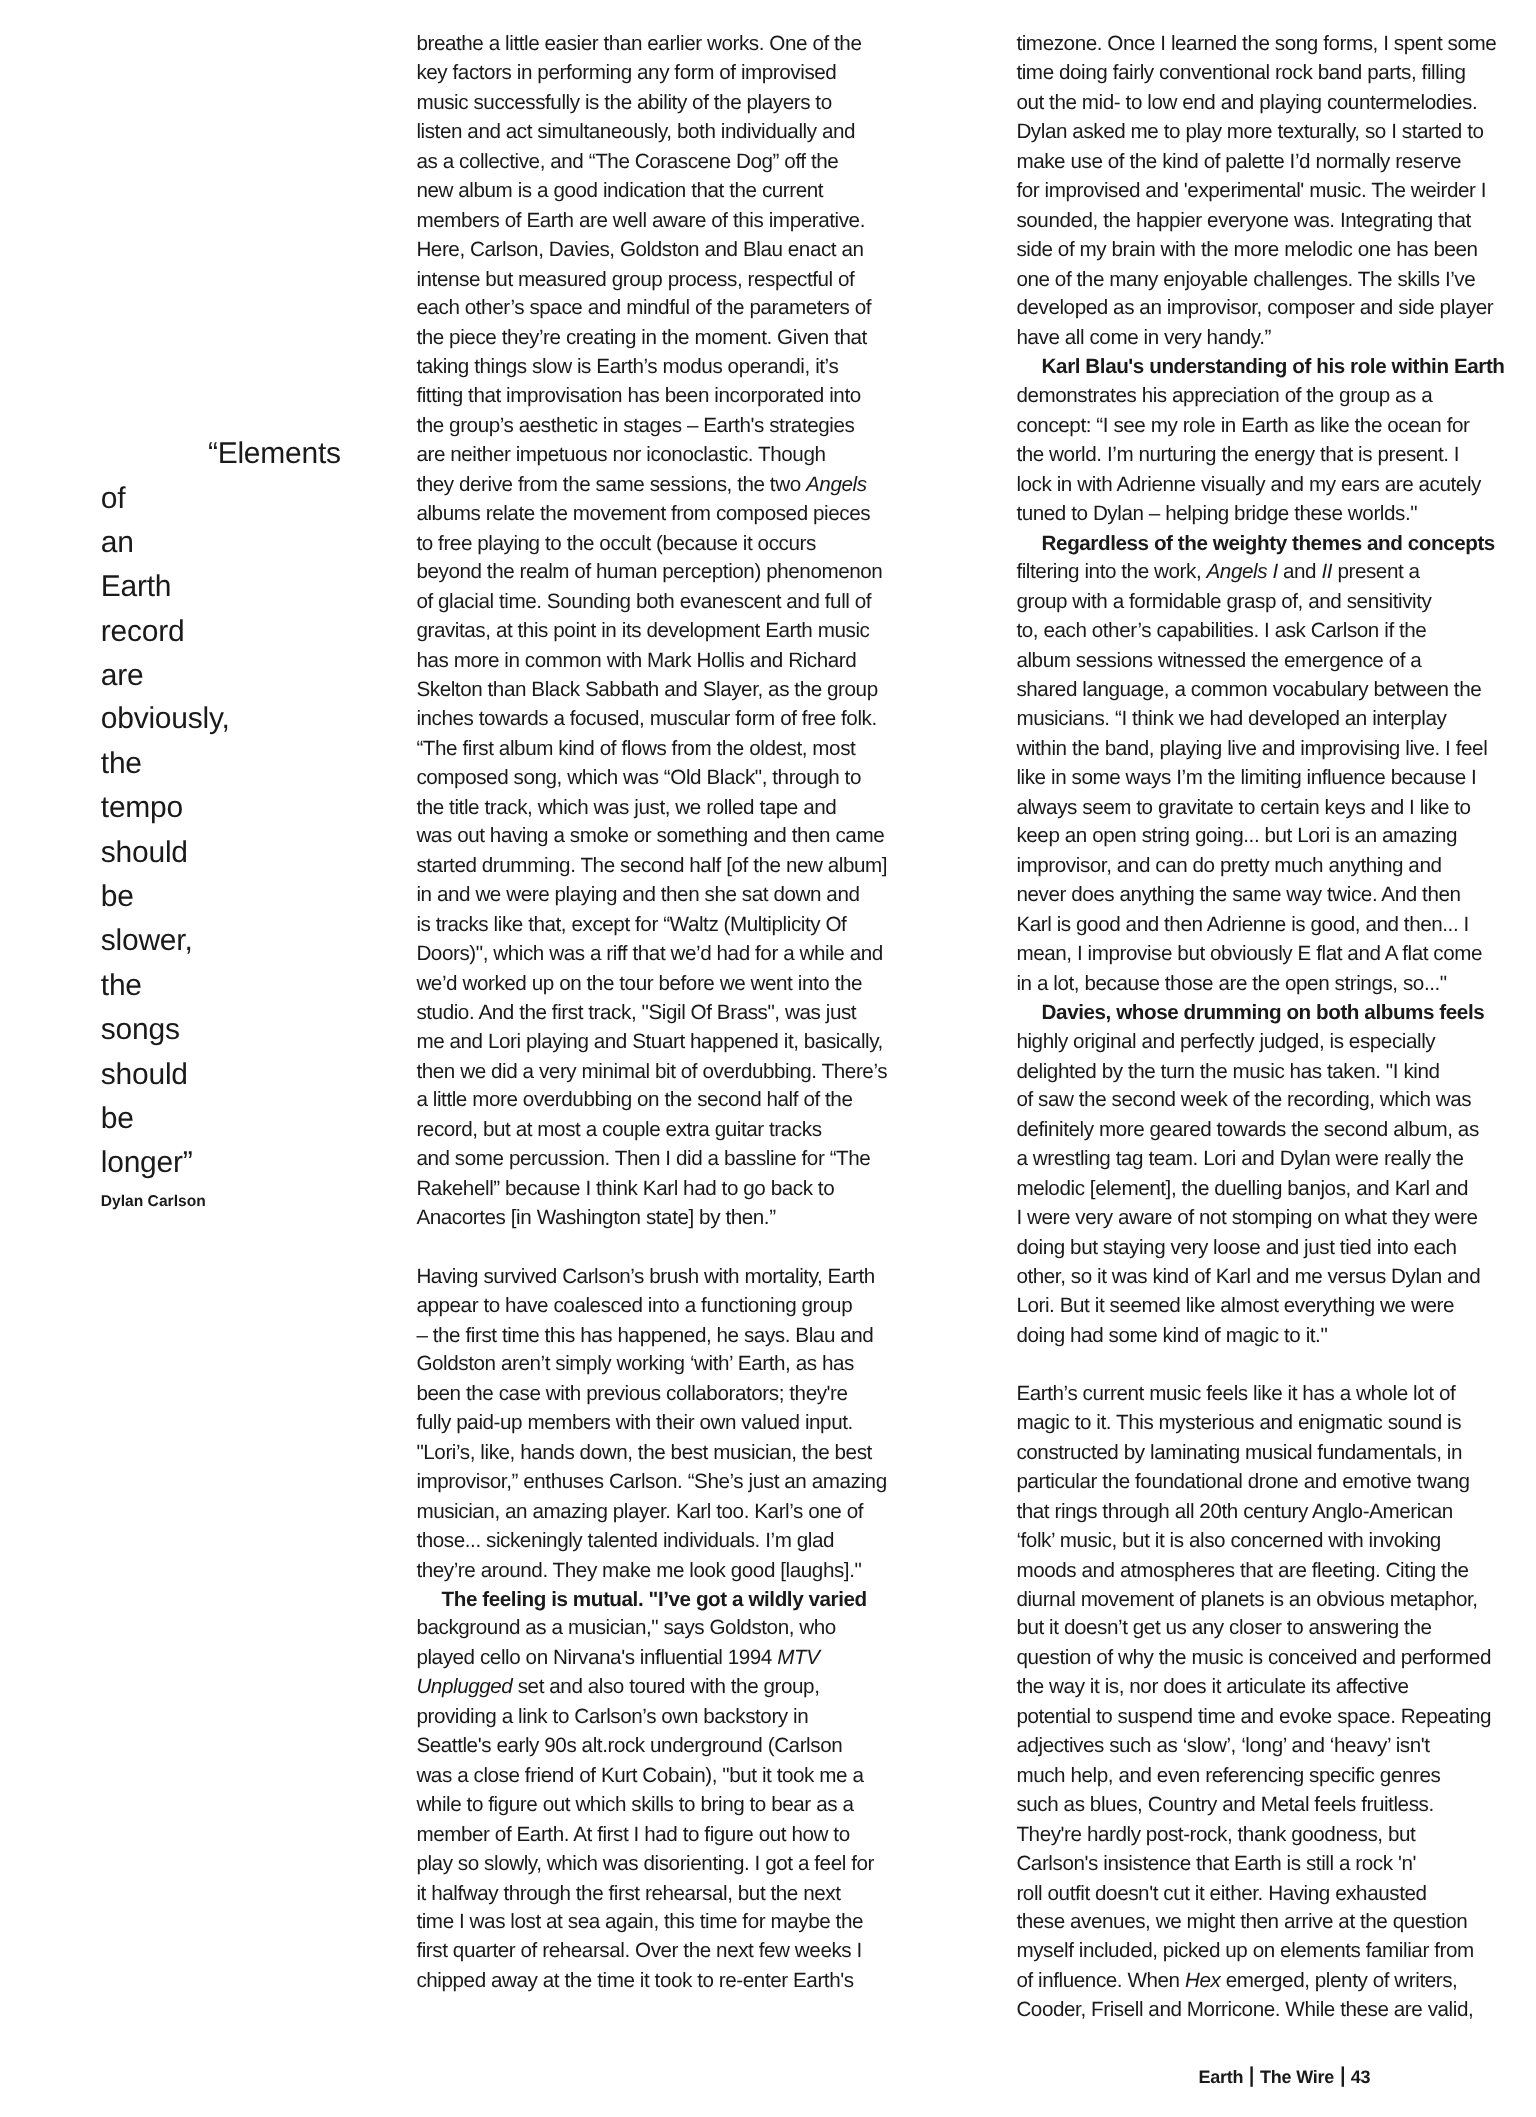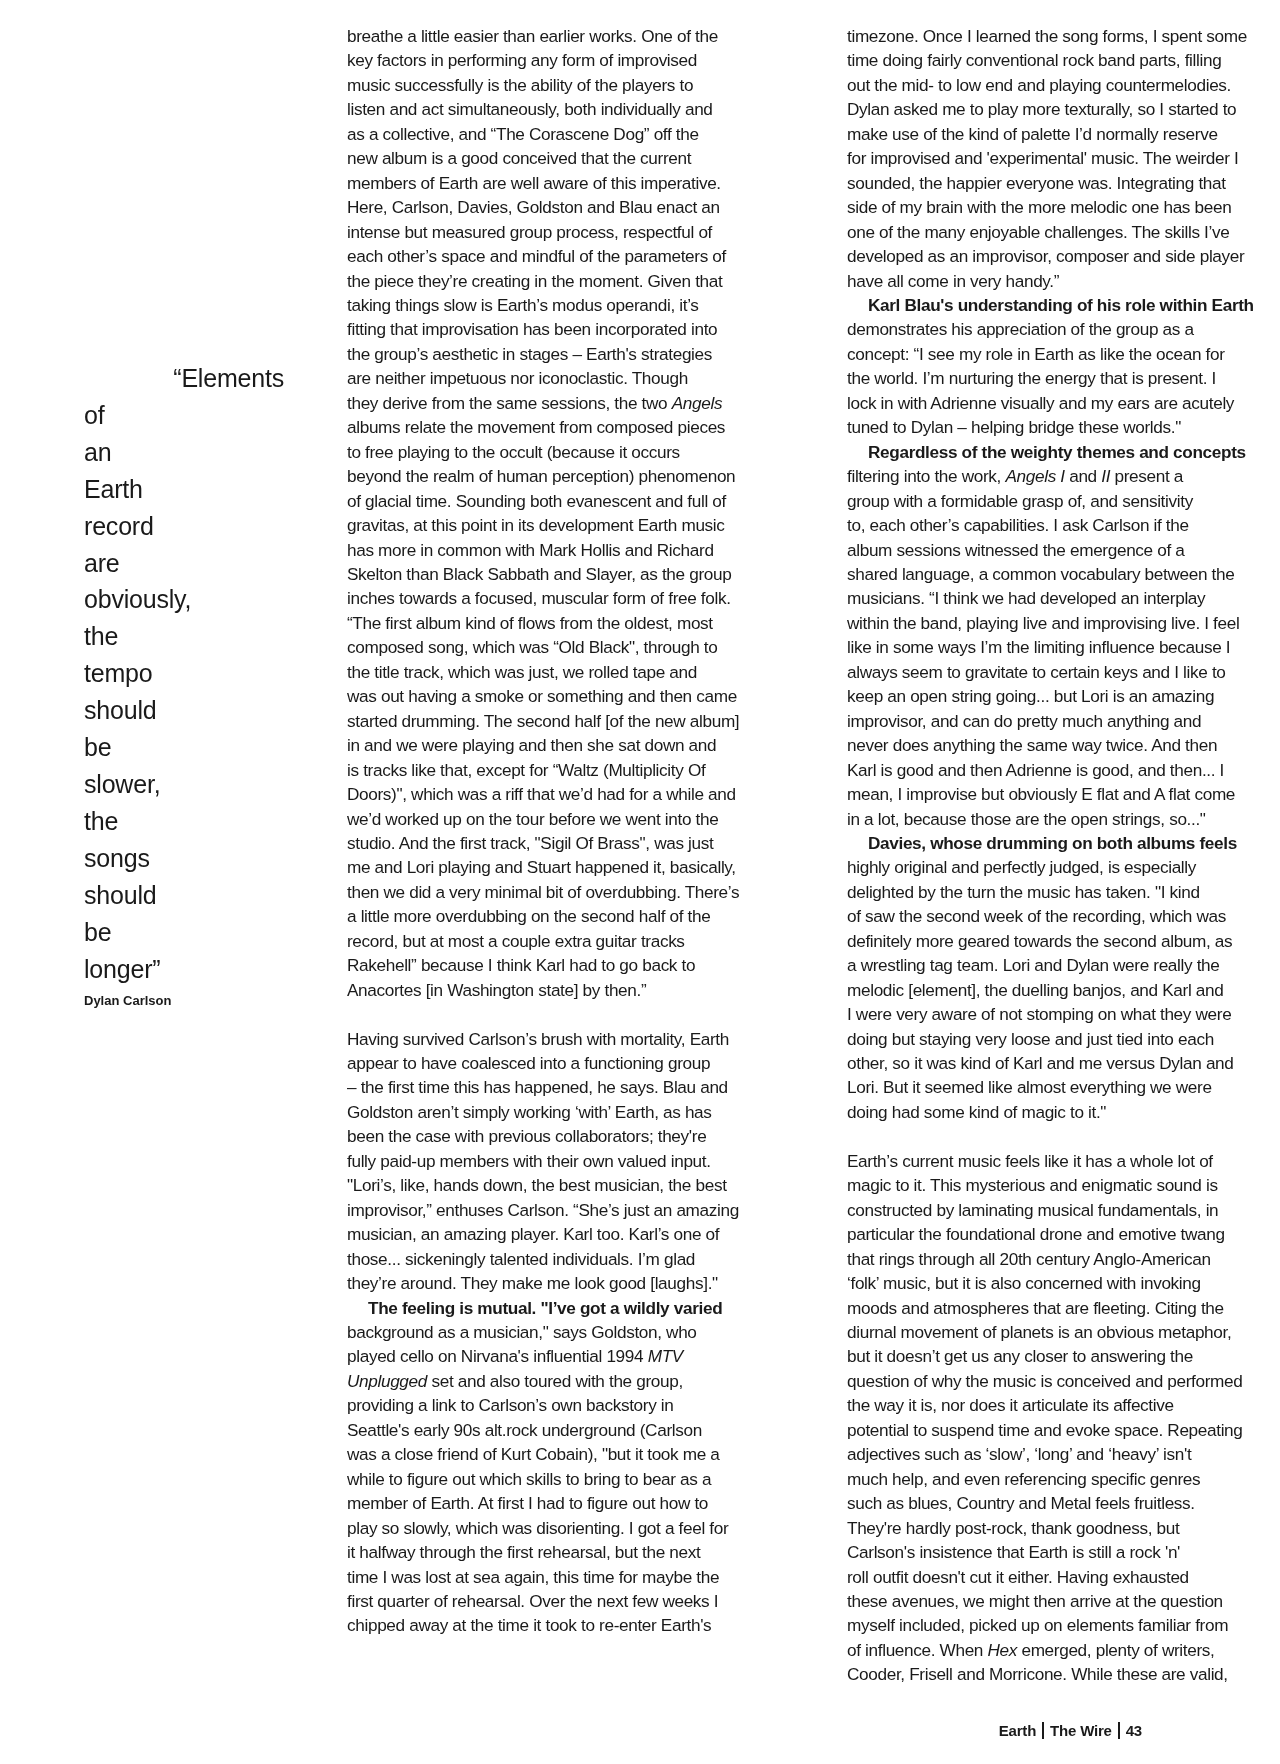--- a/index.html
+++ b/index.html
@@ -44,21 +44,21 @@
     </div>
   <div class="pq-credit">Dylan Carlson</div>
 </div>
 
 <div class="col col-left" id="col-left">
     <div class="ln"><span>breathe a little easier than earlier works. One of the</span></div>
     <div class="ln"><span>key factors in performing any form of improvised</span></div>
     <div class="ln"><span>music successfully is the ability of the players to</span></div>
     <div class="ln"><span>listen and act simultaneously, both individually and</span></div>
     <div class="ln"><span>as a collective, and “The Corascene Dog” off the</span></div>
-    <div class="ln"><span>new album is a good conceived that the current</span></div>
+    <div class="ln"><span>new album is a good indication that the current</span></div>
     <div class="ln"><span>members of Earth are well aware of this imperative.</span></div>
     <div class="ln"><span>Here, Carlson, Davies, Goldston and Blau enact an</span></div>
     <div class="ln"><span>intense but measured group process, respectful of</span></div>
     <div class="ln"><span>each other’s space and mindful of the parameters of</span></div>
     <div class="ln"><span>the piece they’re creating in the moment. Given that</span></div>
     <div class="ln"><span>taking things slow is Earth’s modus operandi, it’s</span></div>
     <div class="ln"><span>fitting that improvisation has been incorporated into</span></div>
     <div class="ln"><span>the group’s aesthetic in stages – Earth's strategies</span></div>
     <div class="ln"><span>are neither impetuous nor iconoclastic. Though</span></div>
     <div class="ln"><span>they derive from the same sessions, the two </span><i>Angels</i></div>
@@ -77,20 +77,21 @@
     <div class="ln"><span>started drumming. The second half [of the new album]</span></div>
     <div class="ln"><span>in and we were playing and then she sat down and</span></div>
     <div class="ln"><span>is tracks like that, except for “Waltz (Multiplicity Of</span></div>
     <div class="ln"><span>Doors)", which was a riff that we’d had for a while and</span></div>
     <div class="ln"><span>we’d worked up on the tour before we went into the</span></div>
     <div class="ln"><span>studio. And the first track, "Sigil Of Brass", was just</span></div>
     <div class="ln"><span>me and Lori playing and Stuart happened it, basically,</span></div>
     <div class="ln"><span>then we did a very minimal bit of overdubbing. There’s</span></div>
     <div class="ln"><span>a little more overdubbing on the second half of the</span></div>
     <div class="ln"><span>record, but at most a couple extra guitar tracks</span></div>
+    <div class="ln"><span>and some percussion. Then I did a bassline for “The</span></div>
     <div class="ln"><span>Rakehell” because I think Karl had to go back to</span></div>
     <div class="ln"><span>Anacortes [in Washington state] by then.”</span></div>
     <div class="ln gap"></div>
     <div class="ln"><span>Having survived Carlson’s brush with mortality, Earth</span></div>
     <div class="ln"><span>appear to have coalesced into a functioning group</span></div>
     <div class="ln"><span>– the first time this has happened, he says. Blau and</span></div>
     <div class="ln"><span>Goldston aren’t simply working ‘with’ Earth, as has</span></div>
     <div class="ln"><span>been the case with previous collaborators; they're</span></div>
     <div class="ln"><span>fully paid-up members with their own valued input.</span></div>
     <div class="ln"><span>"Lori’s, like, hands down, the best musician, the best</span></div>

